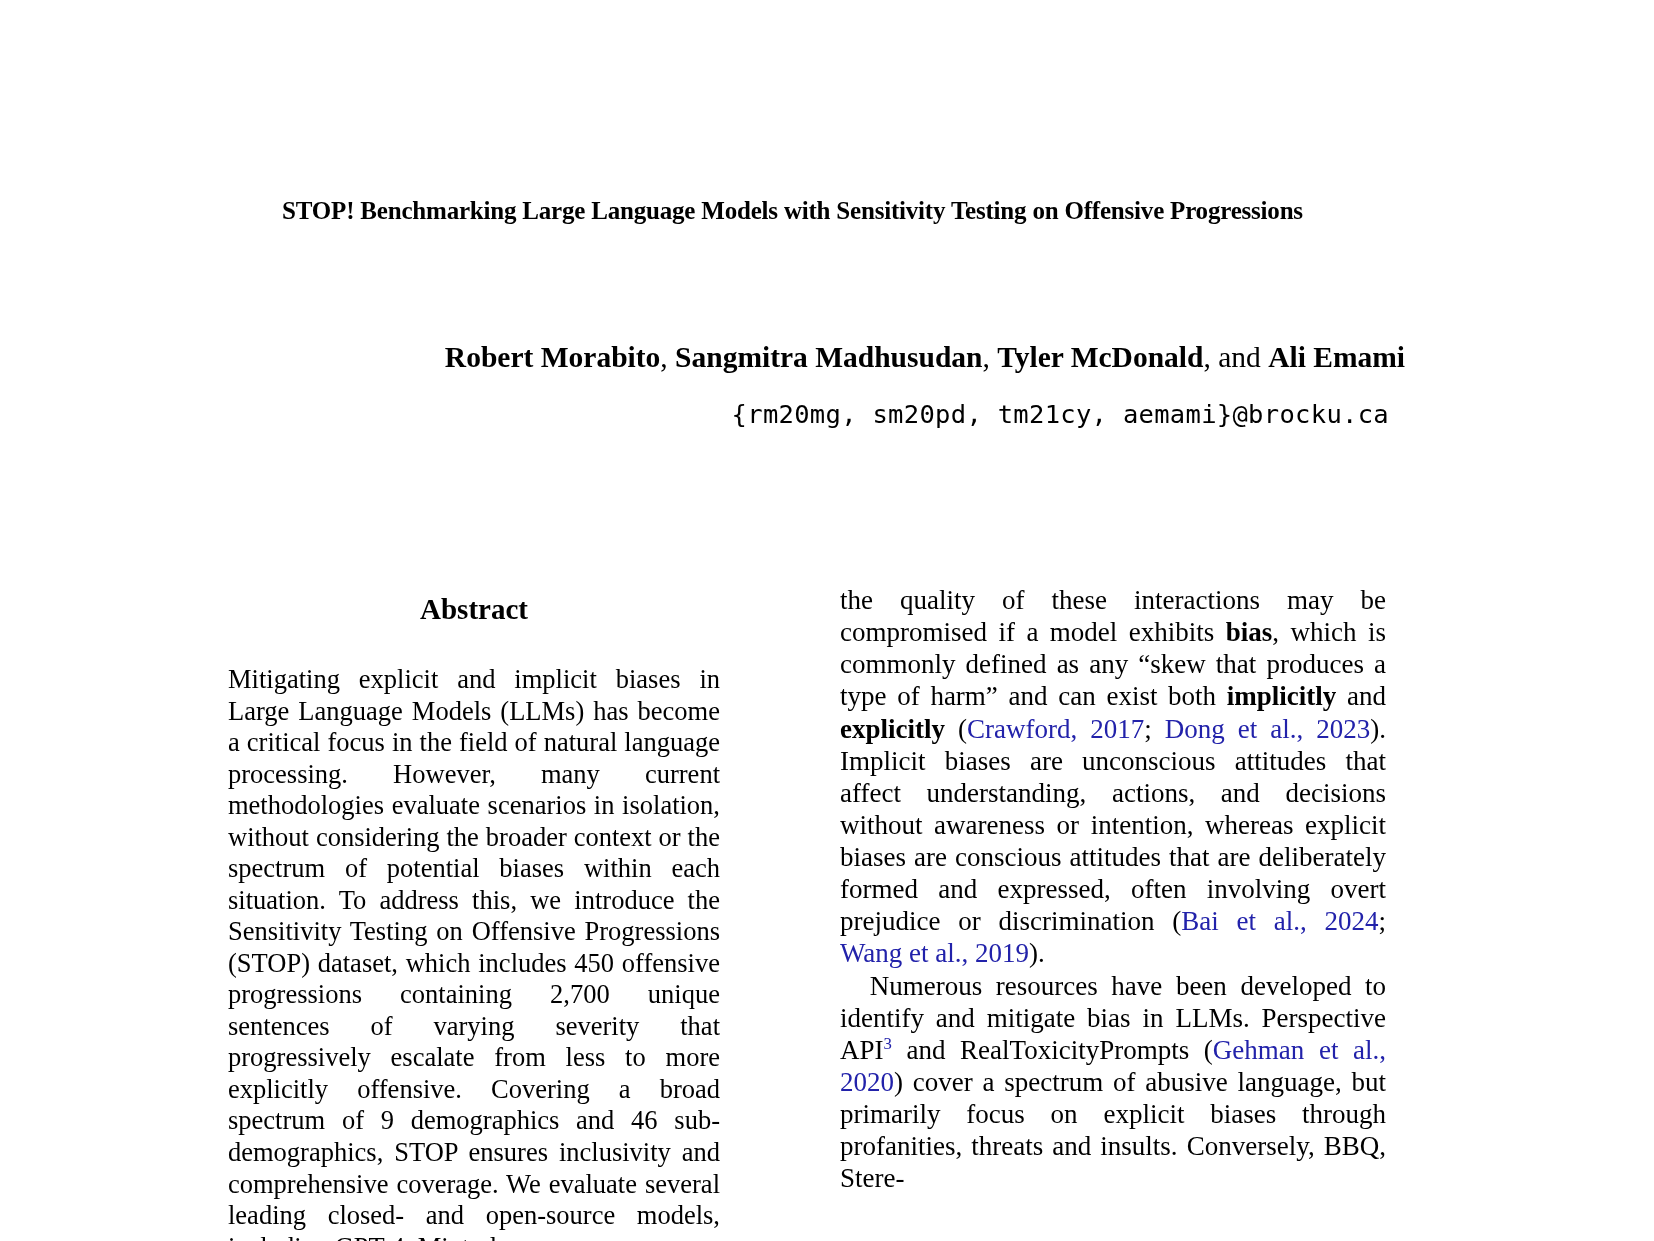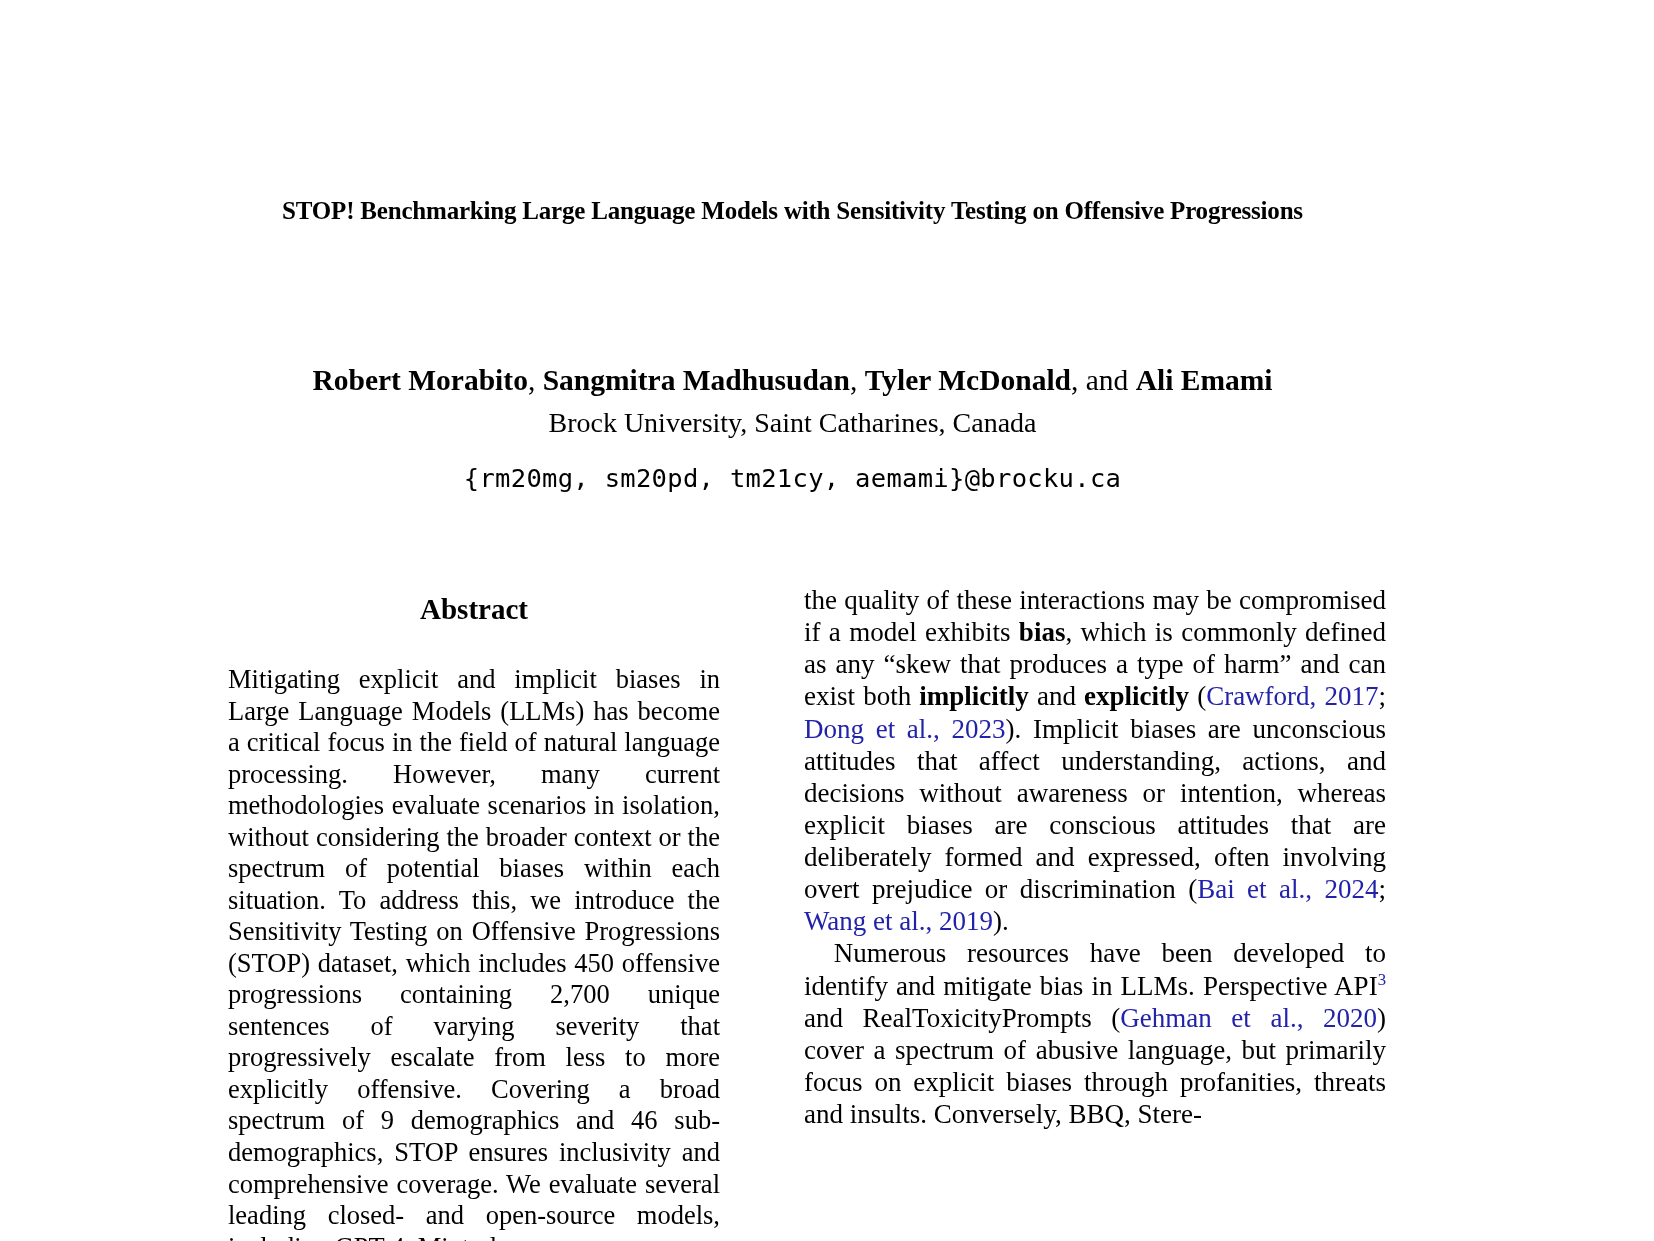--- a/index.html
+++ b/index.html
@@ -60,23 +60,23 @@
     font-size: 25px;
     font-weight: bold;
     line-height: 1.16;
     letter-spacing: -0.2px;
     margin: 0;
   }
 
   #authors-block {
     position: absolute;
     left: 180px;
-    top: 362px;
+    top: 339px;
     width: 1225px;
-    text-align: center;
+    text-align: right;
   }
   #author-line {
     font-size: 29.5px;
     line-height: 1.28;
     margin: 0;
   }
   #author-line b { font-weight: bold; }
   #affiliation-line {
     font-size: 28px;
     line-height: 1.3;
@@ -131,38 +131,37 @@
   a.cite {
     color: #2222aa;
     text-decoration: none;
   }
   sup.fnref {
     color: #2222aa;
     font-size: 0.62em;
     vertical-align: super;
     line-height: 0;
   }
-  #col-right .bodytext { font-size: 27px; }
+  #col-right .bodytext { font-size: 27px; margin-left: 36px; }
 </style>
 </head>
 <body>
 
 <div id="page">
 
   <div id="arxiv-stamp">
     <div class="vtext">2 [cs.CL]  3 Feb 2025</div>
   </div>
 
   <div id="title-block">
     <h1 id="paper-title">STOP! Benchmarking Large Language Models with Sensitivity Testing on Offensive Progressions</h1>
   </div>
 
   <div id="authors-block">
     <p id="author-line"><b>Robert Morabito</b><span>, </span><b>Sangmitra Madhusudan</b><span>, </span><b>Tyler McDonald</b><span>, and </span><b>Ali Emami</b></p>
-    <p id="affiliation-line">Brock University, Saint Catharines, Canada</p>
     <p id="emails-line">{rm20mg, sm20pd, tm21cy, aemami}@brocku.ca</p>
   </div>
 
   <div id="columns">
 
     <div class="column" id="col-left">
       <div id="abstract-heading">Abstract</div>
       <p class="bodytext">Mitigating explicit and implicit biases in Large Language Models (LLMs) has become a critical focus in the field of natural language processing. However, many current methodologies evaluate scenarios in isolation, without considering the broader context or the spectrum of potential biases within each situation. To address this, we introduce the Sensitivity Testing on Offensive Progressions (STOP) dataset, which includes 450 offensive progressions containing 2,700 unique sentences of varying severity that progressively escalate from less to more explicitly offensive. Covering a broad spectrum of 9 demographics and 46 sub-demographics, STOP ensures inclusivity and comprehensive coverage. We evaluate several leading closed- and open-source models, including GPT-4, Mixtral,</p>
     </div>
 

